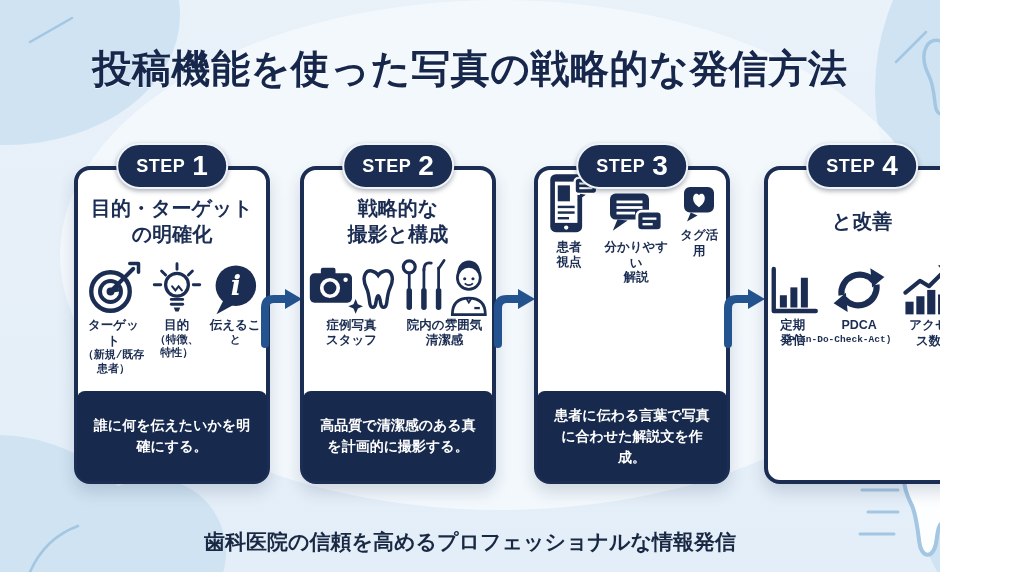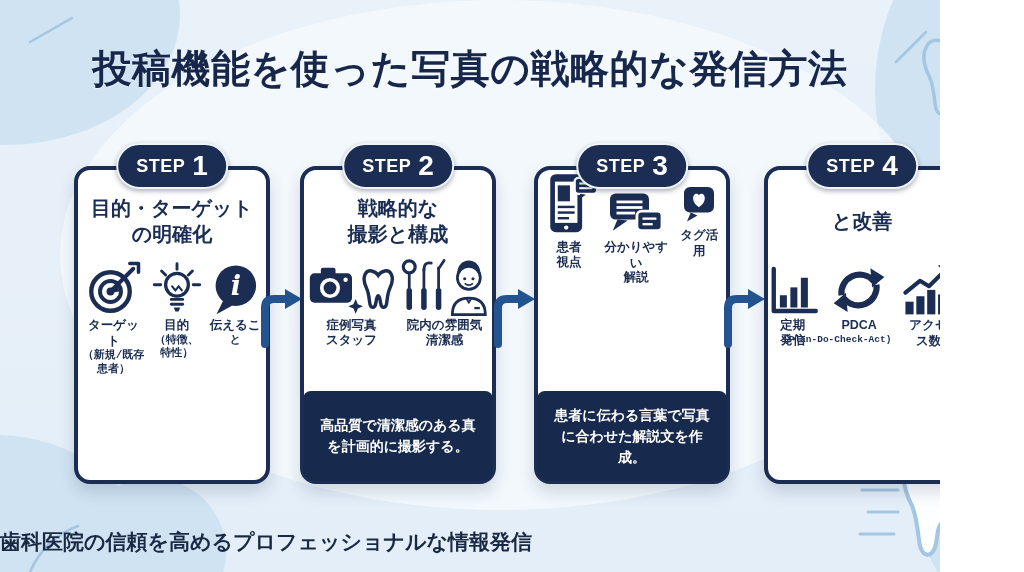--- a/index.html
+++ b/index.html
@@ -39,21 +39,21 @@
          font-size:12.5px;line-height:1.25;}
   .label .l2{display:block;font-size:11px;font-family:Liberation Mono, monospace;}
   .label .nowrap{white-space:nowrap;}
   .desc{
     position:absolute;left:-1px;right:-1px;bottom:-1px;height:90px;background:#17294d;
     border-radius:8px 8px 12px 12px;color:#fff;display:flex;align-items:center;justify-content:center;
     text-align:center;font-size:14px;font-weight:700;line-height:1.5;padding:0 12px;box-sizing:border-box;
   }
   .arrow{position:absolute;top:286px;}
   .footer-text{
-    position:absolute;bottom:16px;left:0;right:0;
+    position:absolute;bottom:16px;left:0;right:0;text-align:center;
     font-size:21px;font-weight:800;color:#1a2943;
   }
   .ic{stroke:#1b2d52;}
 </style>
 </head>
 <body>
 
 <div class="canvas">
 
   <svg class="decor" width="1024" height="572" viewBox="0 0 1024 572">
@@ -153,20 +153,21 @@
             <path d="M18,46 L10,62 L30,51 Z" fill="#1b2d52"></path>
             <text x="33" y="39" text-anchor="middle" fill="#ffffff" font-family="'DejaVu Serif',serif" font-style="italic" font-weight="bold" font-size="32">i</text>
           </svg>
         </div>
         <div class="label">
           <span>伝えるこ</span>
           <span class="l2">と</span>
         </div>
       </div>
     </div>
+    <div class="desc">誰に何を伝えたいかを明確にする。</div>
   </div>
 
   <svg class="arrow" style="left:256px;" width="48" height="64" viewBox="0 0 48 64">
     <path d="M9,58 L9,22 Q9,13 18,13 L30,13" stroke="#24548f" stroke-width="8" fill="none" stroke-linecap="round"></path>
     <polygon points="29,3 46,13 29,23" fill="#24548f"></polygon>
   </svg>
 
   <div class="card" style="left:300px;">
     <div class="badge">
       <span class="b-label">STEP</span>

